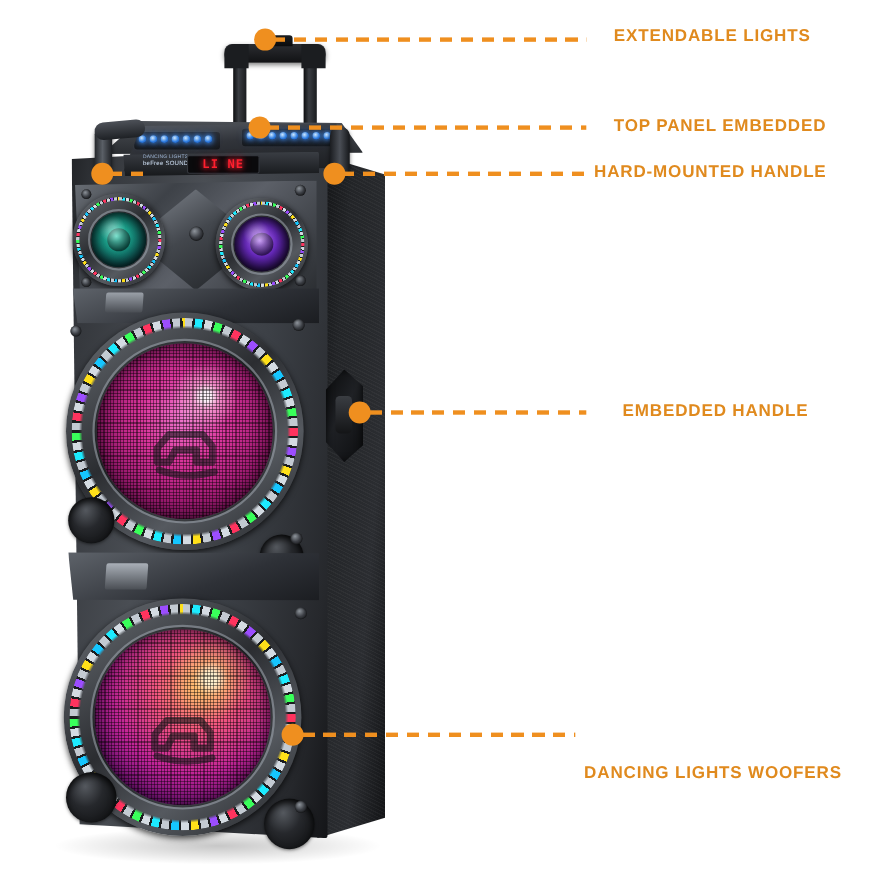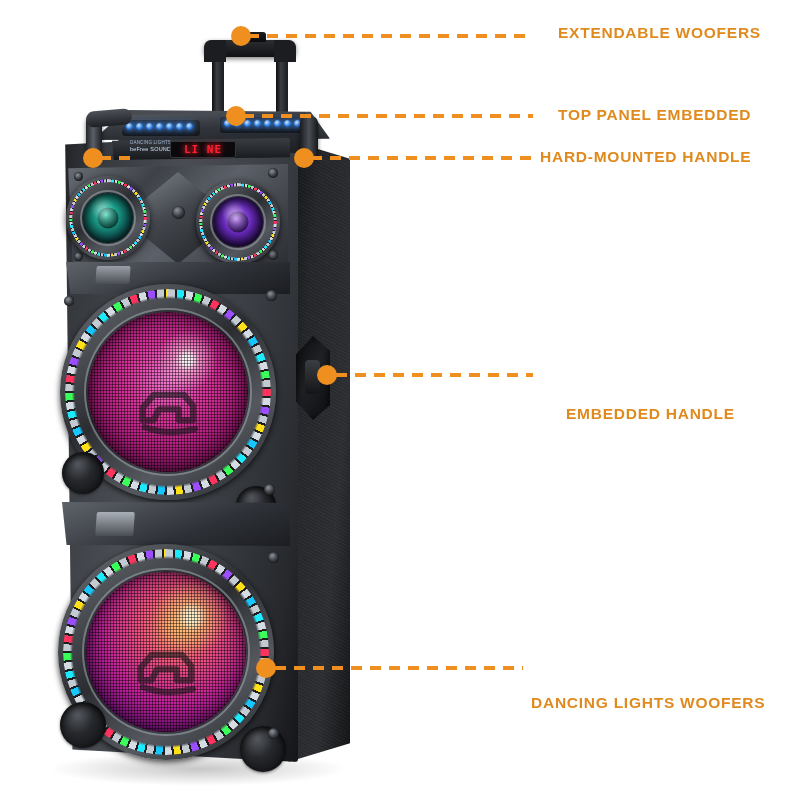--- a/index.html
+++ b/index.html
@@ -407,41 +407,41 @@
     <div class="screw" style="left:268px;top:728px;width:11px;height:11px;"></div>
 
     <div class="embedded-recess" style="left:296px;top:336px;width:34px;height:84px;"></div>
     <div class="embedded-slot" style="left:305px;top:360px;width:15px;height:34px;border-radius:4px;"></div>
 
   </div>
 
   <div class="callout">
     <div class="dot" style="left:241px;top:36px;"></div>
     <div class="leader" style="left:248px;top:36px;width:285px;"></div>
-    <div class="clabel" style="left:558px;top:33px;">EXTENDABLE WOOFERS</div>
+    <div class="clabel" style="left:558px;top:33px;">EXTENDABLE LIGHTS</div>
   </div>
 
   <div class="callout">
     <div class="dot" style="left:236px;top:116px;"></div>
     <div class="leader" style="left:243px;top:116px;width:290px;"></div>
     <div class="clabel" style="left:558px;top:115px;">TOP PANEL EMBEDDED</div>
   </div>
 
   <div class="callout">
     <div class="dot" style="left:93px;top:158px;"></div>
     <div class="leader" style="left:100px;top:158px;width:31px;"></div>
     <div class="dot" style="left:304px;top:158px;"></div>
     <div class="leader" style="left:311px;top:158px;width:222px;"></div>
     <div class="clabel" style="left:540px;top:157px;">HARD-MOUNTED HANDLE</div>
   </div>
 
   <div class="callout">
     <div class="dot" style="left:327px;top:375px;"></div>
     <div class="leader" style="left:336px;top:375px;width:197px;"></div>
-    <div class="clabel" style="left:566px;top:374px;margin-top:40px;">EMBEDDED HANDLE</div>
+    <div class="clabel" style="left:566px;top:374px;">EMBEDDED HANDLE</div>
   </div>
 
   <div class="callout">
     <div class="dot" style="left:266px;top:668px;"></div>
     <div class="leader" style="left:275px;top:668px;width:248px;"></div>
     <div class="clabel" style="left:531px;top:667px;margin-top:36px;">DANCING LIGHTS WOOFERS</div>
   </div>
 
 </div>
 

